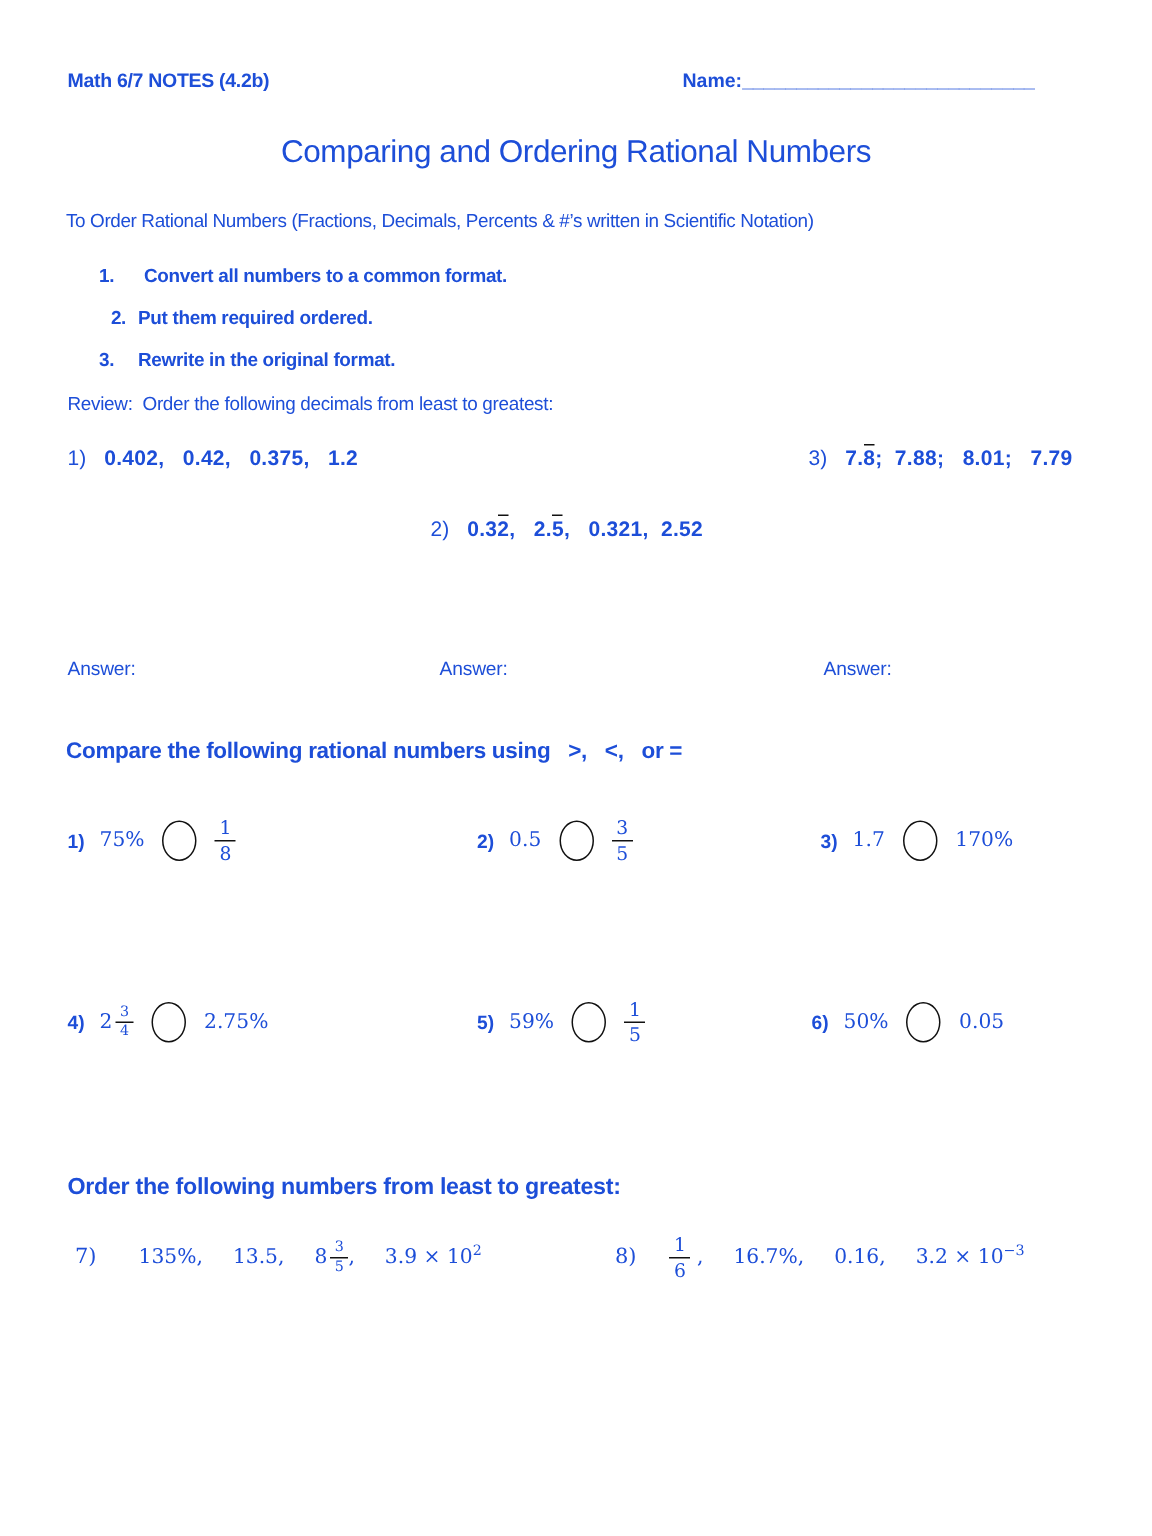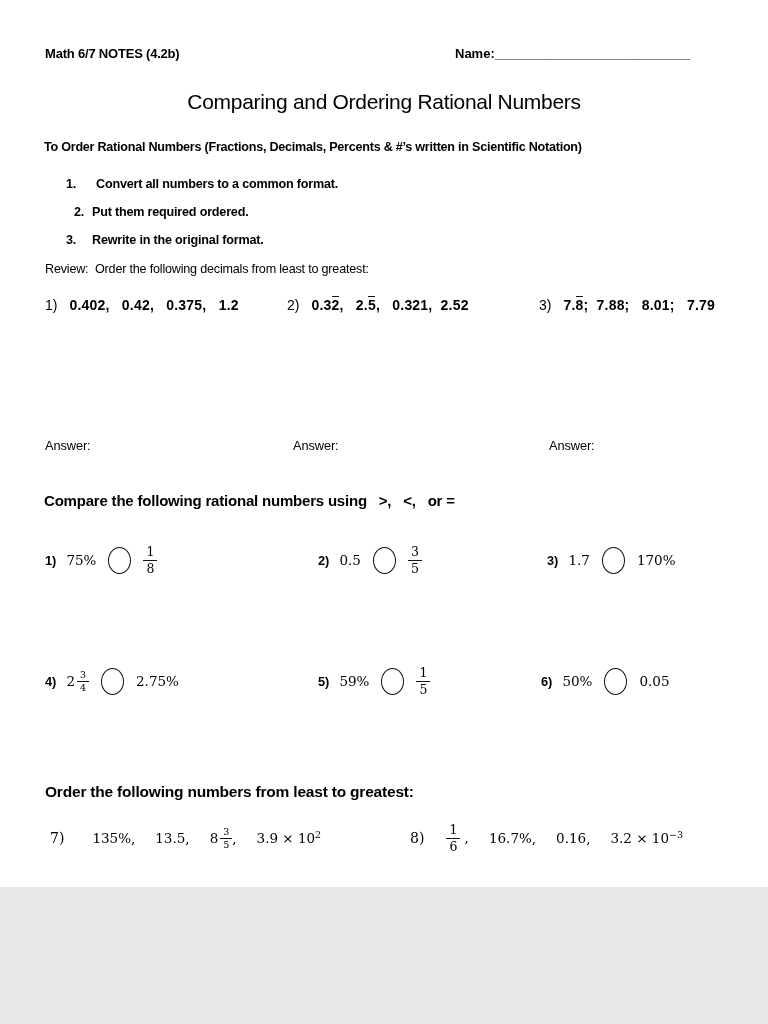--- a/index.html
+++ b/index.html
@@ -1,41 +1,41 @@
 <!DOCTYPE html>
 <html><head>
 <meta charset="utf-8">
 <style>
   html,body{margin:0;padding:0;background:#e8e8e8;}
   .page{
     position:relative;
-    width:768px;height:887px;
+    width:768px;height:1024px;
     background:#ffffff;
     font-family:"Liberation Sans","DejaVu Sans",sans-serif;
-    color:#000000;
+    color:#1d4ed8;
     overflow:hidden;
   }
   
   .hdr-course{position:absolute;left:45px;top:46px;font-size:13px;font-weight:bold;letter-spacing:-.2px;}
   .hdr-name{position:absolute;left:455px;top:46px;font-size:13px;font-weight:bold;white-space:pre;}
   
   .title{position:absolute;left:0;top:90px;width:768px;text-align:center;
          font-size:21px;font-weight:normal;letter-spacing:-.3px;}
   
-  .intro-heading{position:absolute;left:44px;top:140px;font-size:12.6px;font-weight:bold;white-space:nowrap;letter-spacing:-.25px;}
+  .intro-heading{position:absolute;left:44px;top:140px;font-size:12.6px;font-weight:normal;white-space:nowrap;letter-spacing:-.25px;}
   .step{position:absolute;font-size:12.6px;font-weight:bold;letter-spacing:-.2px;}
   .step .snum{display:inline-block;width:26px;}
   #step1{left:66px;top:177px;}
   #step2{left:66px;top:205px;text-align:center;}
   #step3{left:66px;top:233px;}
   #step1 .stext{padding-left:4px;}
   
   .review-prompt{position:absolute;left:45px;top:262px;font-size:12.6px;white-space:pre;letter-spacing:-.2px;}
   .review-slot{position:absolute;top:297px;white-space:pre;font-size:14px;}
-  #rev1{left:45px;} #rev2{left:287px;} #rev3{left:539px;}
+  #rev1{left:45px;} #rev2{left:287px;margin-top:47px;} #rev3{left:539px;}
   .rev-num{font-weight:normal;padding-right:12px;}
   .rev-vals{font-weight:bold;letter-spacing:.2px;}
   .ov{position:relative;}
   .ov::after{content:"";position:absolute;left:0;right:1px;top:-1px;border-top:1.8px solid #111;}
   
   .answer{position:absolute;top:438px;font-size:12.8px;letter-spacing:-.1px;}
   #ans1{left:45px;} #ans2{left:293px;} #ans3{left:549px;}
   
   .compare-heading{position:absolute;left:44px;top:492px;font-size:15px;font-weight:bold;white-space:pre;letter-spacing:-.2px;text-align:center;}
   .cmp-slot{position:absolute;height:44px;display:flex;align-items:center;white-space:nowrap;}

